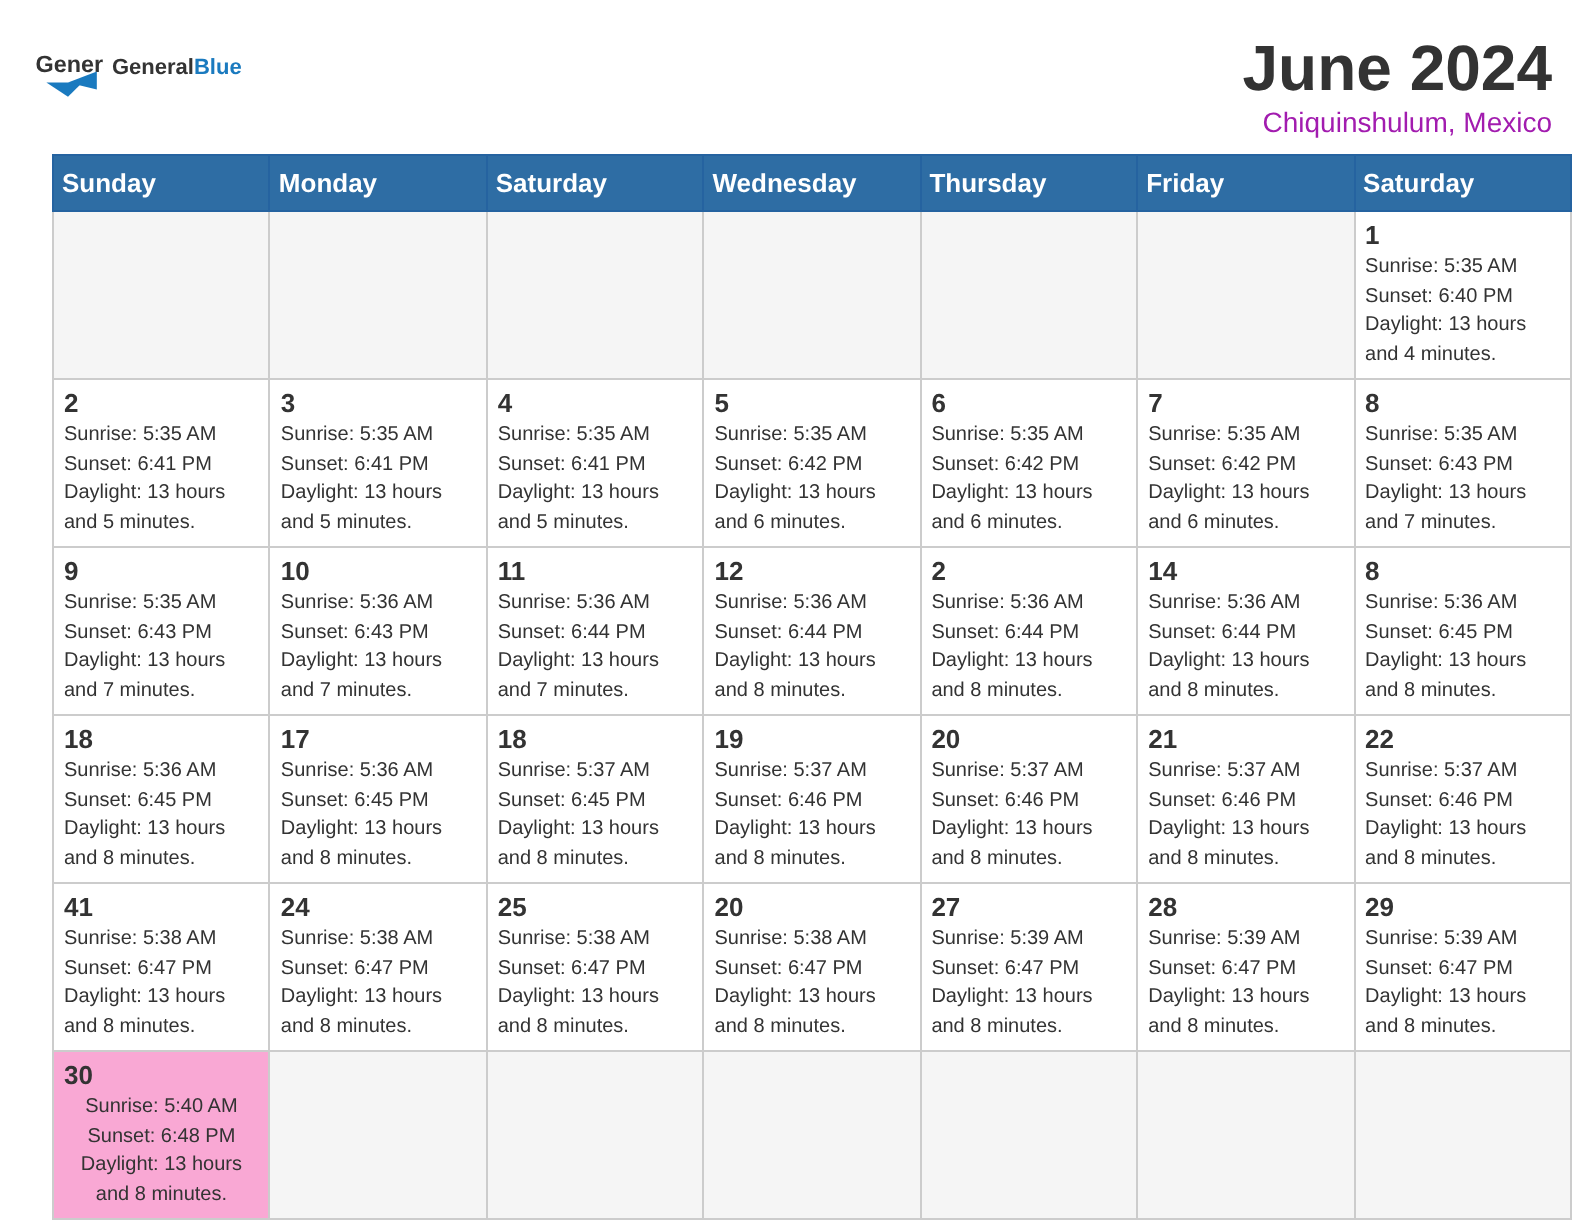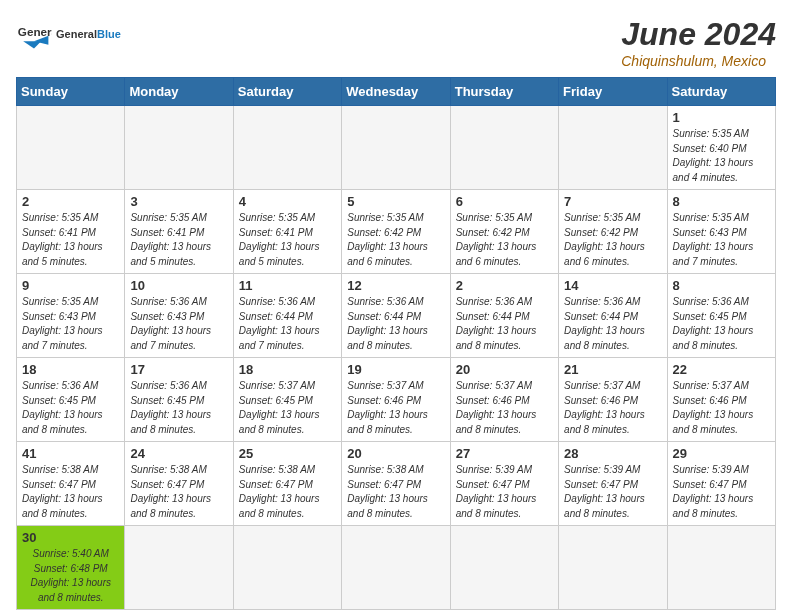--- a/index.html
+++ b/index.html
@@ -19,35 +19,36 @@
     .logo {
       display: flex;
       align-items: center;
       gap: 4px;
     }
     .logo-icon {
       width: 36px;
       height: 36px;
     }
     .title-block {
-      font-style: italic;
+      text-align: right;
     }
     .month-year {
       font-size: 32px;
       font-weight: bold;
       color: #333;
     }
     .location {
       font-size: 14px;
-      color: #a16207;
+      color: #a21caf;
     }
     .calendar {
       width: 100%;
       border-collapse: collapse;
       border: 1px solid #ccc;
+      margin-left: 10px;
     }
     .calendar th {
       background-color: #2e6da4;
       color: #fff;
       font-size: 13px;
       font-weight: bold;
       padding: 6px 4px;
       text-align: left;
       border: 1px solid #2563a0;
     }
@@ -68,24 +69,23 @@
       font-size: 13px;
       font-weight: bold;
       color: #333;
       display: block;
       margin-bottom: 2px;
     }
     .day-info {
       font-size: 10px;
       color: #333;
       line-height: 1.45;
-      font-style: italic;
     }
     .last-row td {
-      background: #84cc16;
+      background: #f9a8d4;
     }
   </style>
 </head>
 <body>
 
 <div class="header">
   <div class="logo">
     <svg class="logo-icon" viewBox="0 0 40 40">
       <text x="2" y="22" font-size="13" font-family="Arial" font-weight="bold" fill="#333">General</text>
       <polygon points="8,28 28,28 20,36" fill="#1a7abf"></polygon>

